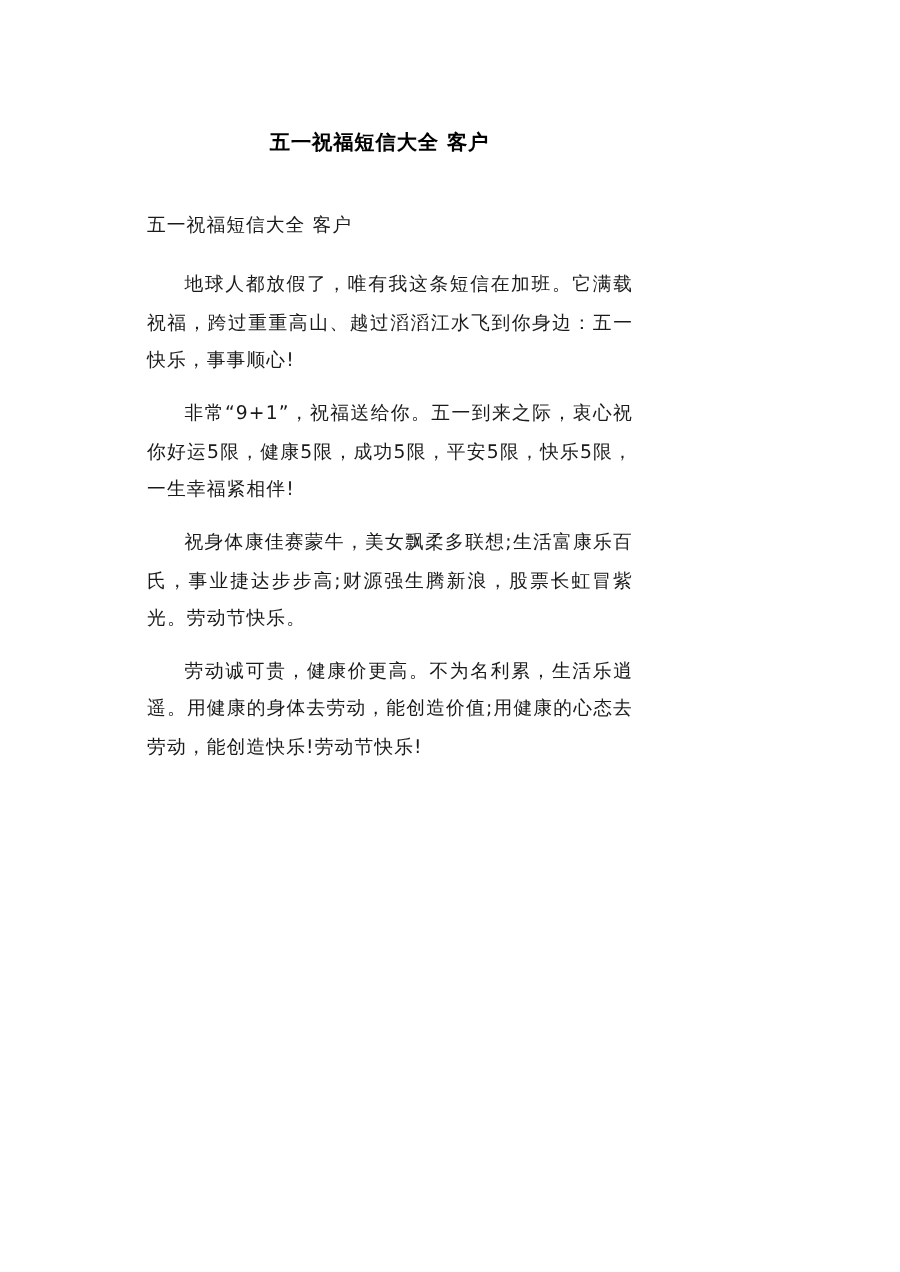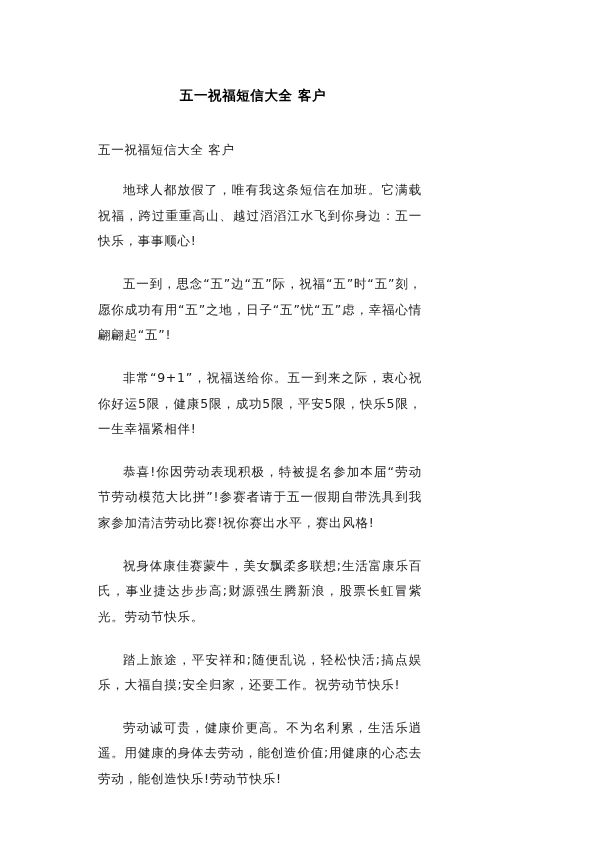--- a/index.html
+++ b/index.html
@@ -44,21 +44,21 @@
     letter-spacing: 0.7px;
     line-height: 1.7;
     margin: 0 0 16px 0;
     text-align: justify;
   }
   .para {
     font-size: 12.5px;
     color: #1a1a1a;
     letter-spacing: 0.75px;
     line-height: 2.05;
-    margin: 17px 0 9px 0;
+    margin: 0 0 9px 0;
     text-indent: 2em;
     text-align: justify;
     text-justify: inter-ideograph;
     word-break: break-all;
   }
   .para:last-child {
     margin-bottom: 0;
   }
 </style>
 </head>
@@ -66,22 +66,19 @@
 
 <div class="page">
 
   <h1 class="doc-title">五一祝福短信大全  客户</h1>
 
   <div class="body-area">
 
     <p class="subtitle">五一祝福短信大全  客户</p>
 
     <p class="para">地球人都放假了，唯有我这条短信在加班。它满载祝福，跨过重重高山、越过滔滔江水飞到你身边：五一快乐，事事顺心!</p>
-    <p class="para">五一到，思念“五”边“五”际，祝福“五”时“五”刻，愿你成功有用“五”之地，日子“五”忧“五”虑，幸福心情翩翩起“五”!</p>
     <p class="para">非常“9+1”，祝福送给你。五一到来之际，衷心祝你好运5限，健康5限，成功5限，平安5限，快乐5限，一生幸福紧相伴!</p>
-    <p class="para">恭喜!你因劳动表现积极，特被提名参加本届“劳动节劳动模范大比拼”!参赛者请于五一假期自带洗具到我家参加清洁劳动比赛!祝你赛出水平，赛出风格!</p>
     <p class="para">祝身体康佳赛蒙牛，美女飘柔多联想;生活富康乐百氏，事业捷达步步高;财源强生腾新浪，股票长虹冒紫光。劳动节快乐。</p>
-    <p class="para">踏上旅途，平安祥和;随便乱说，轻松快活;搞点娱乐，大福自摸;安全归家，还要工作。祝劳动节快乐!</p>
     <p class="para">劳动诚可贵，健康价更高。不为名利累，生活乐逍遥。用健康的身体去劳动，能创造价值;用健康的心态去劳动，能创造快乐!劳动节快乐!</p>
 
   </div>
 
 </div>
 
 </body></html>

